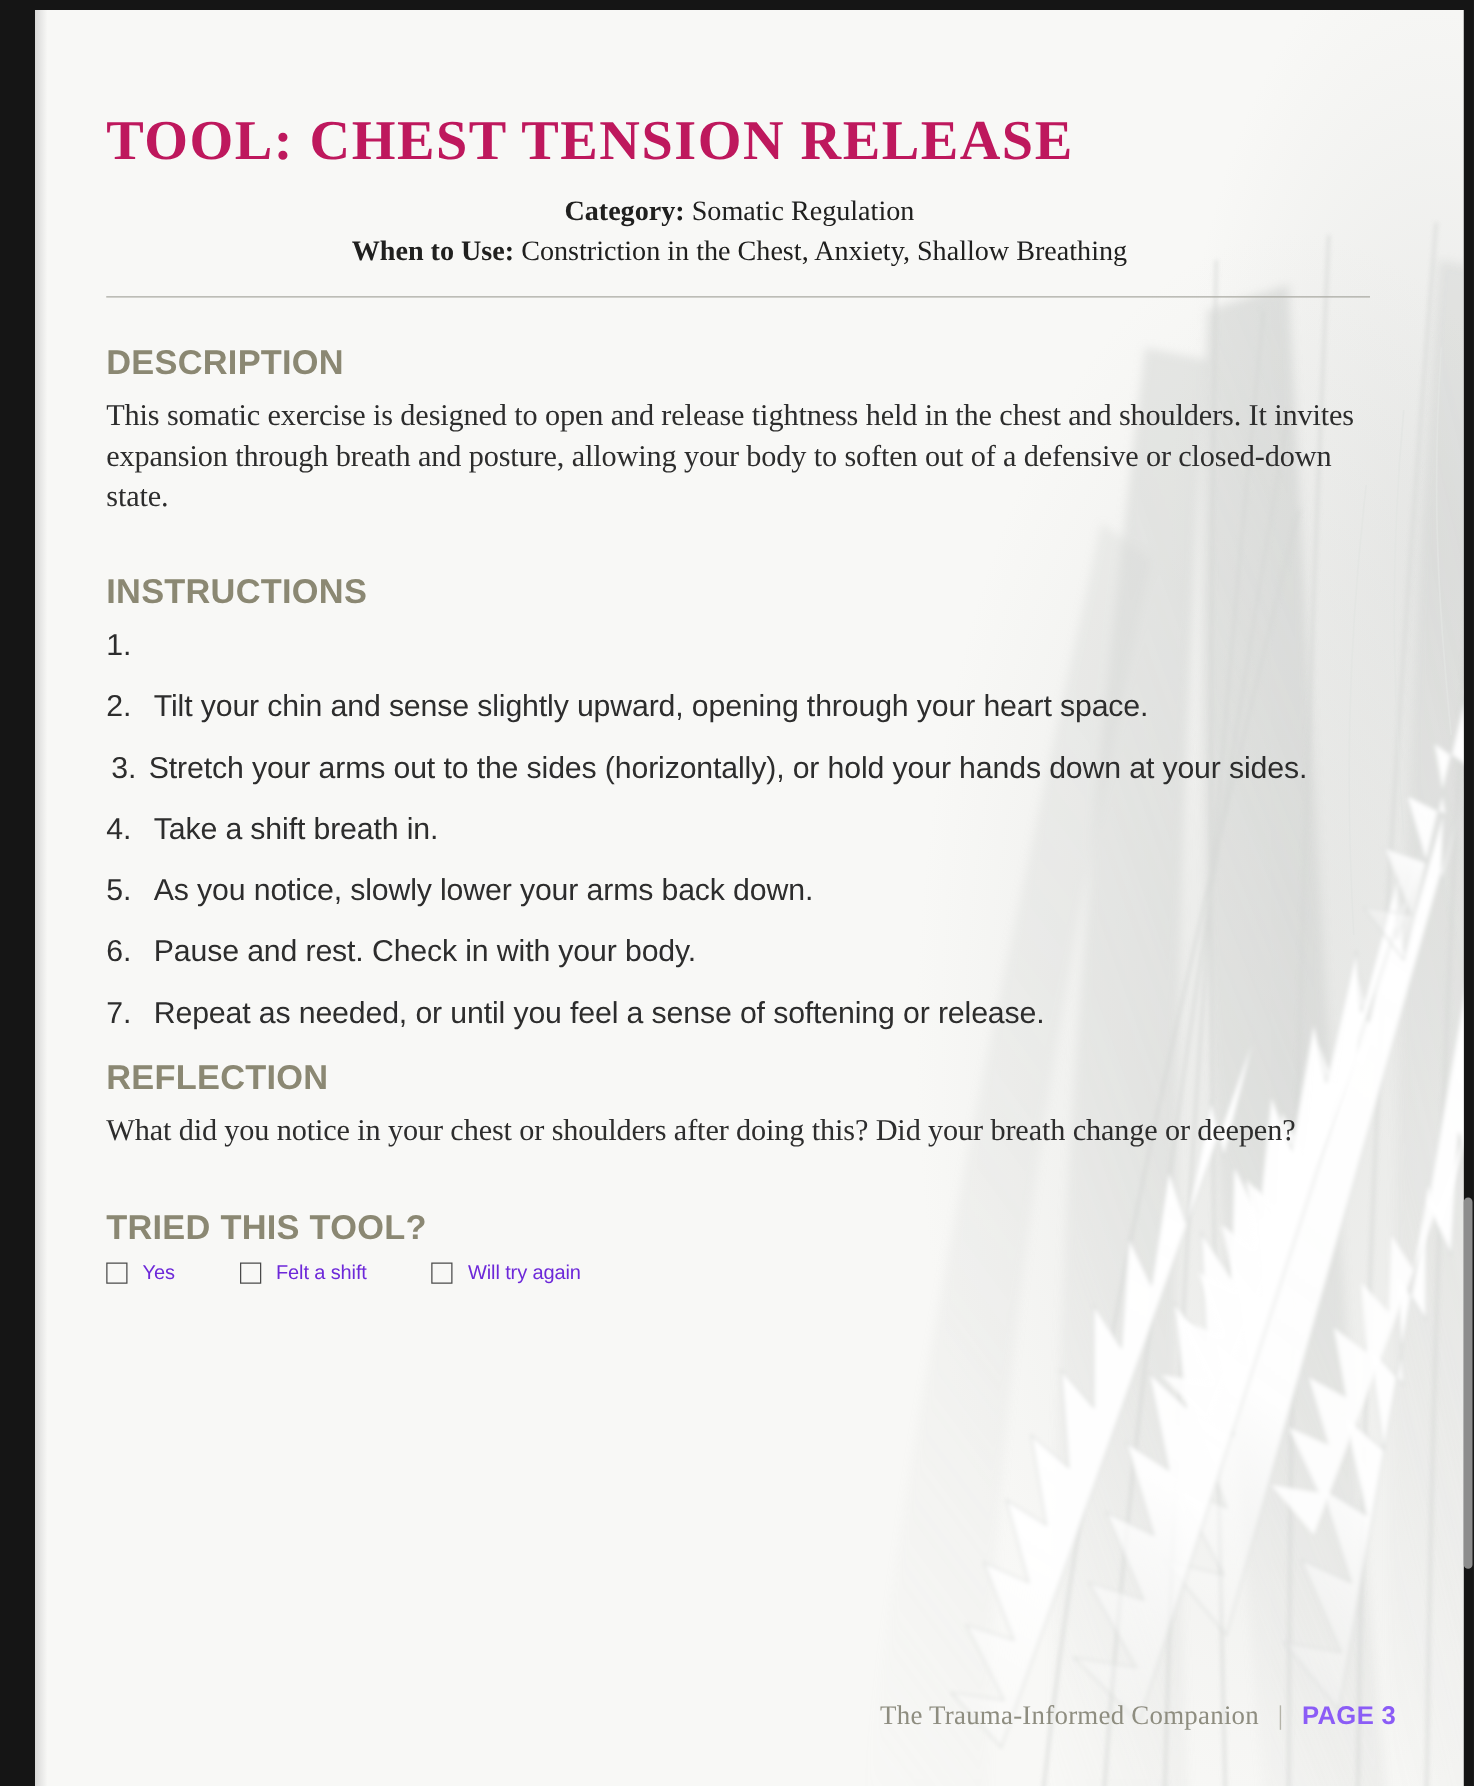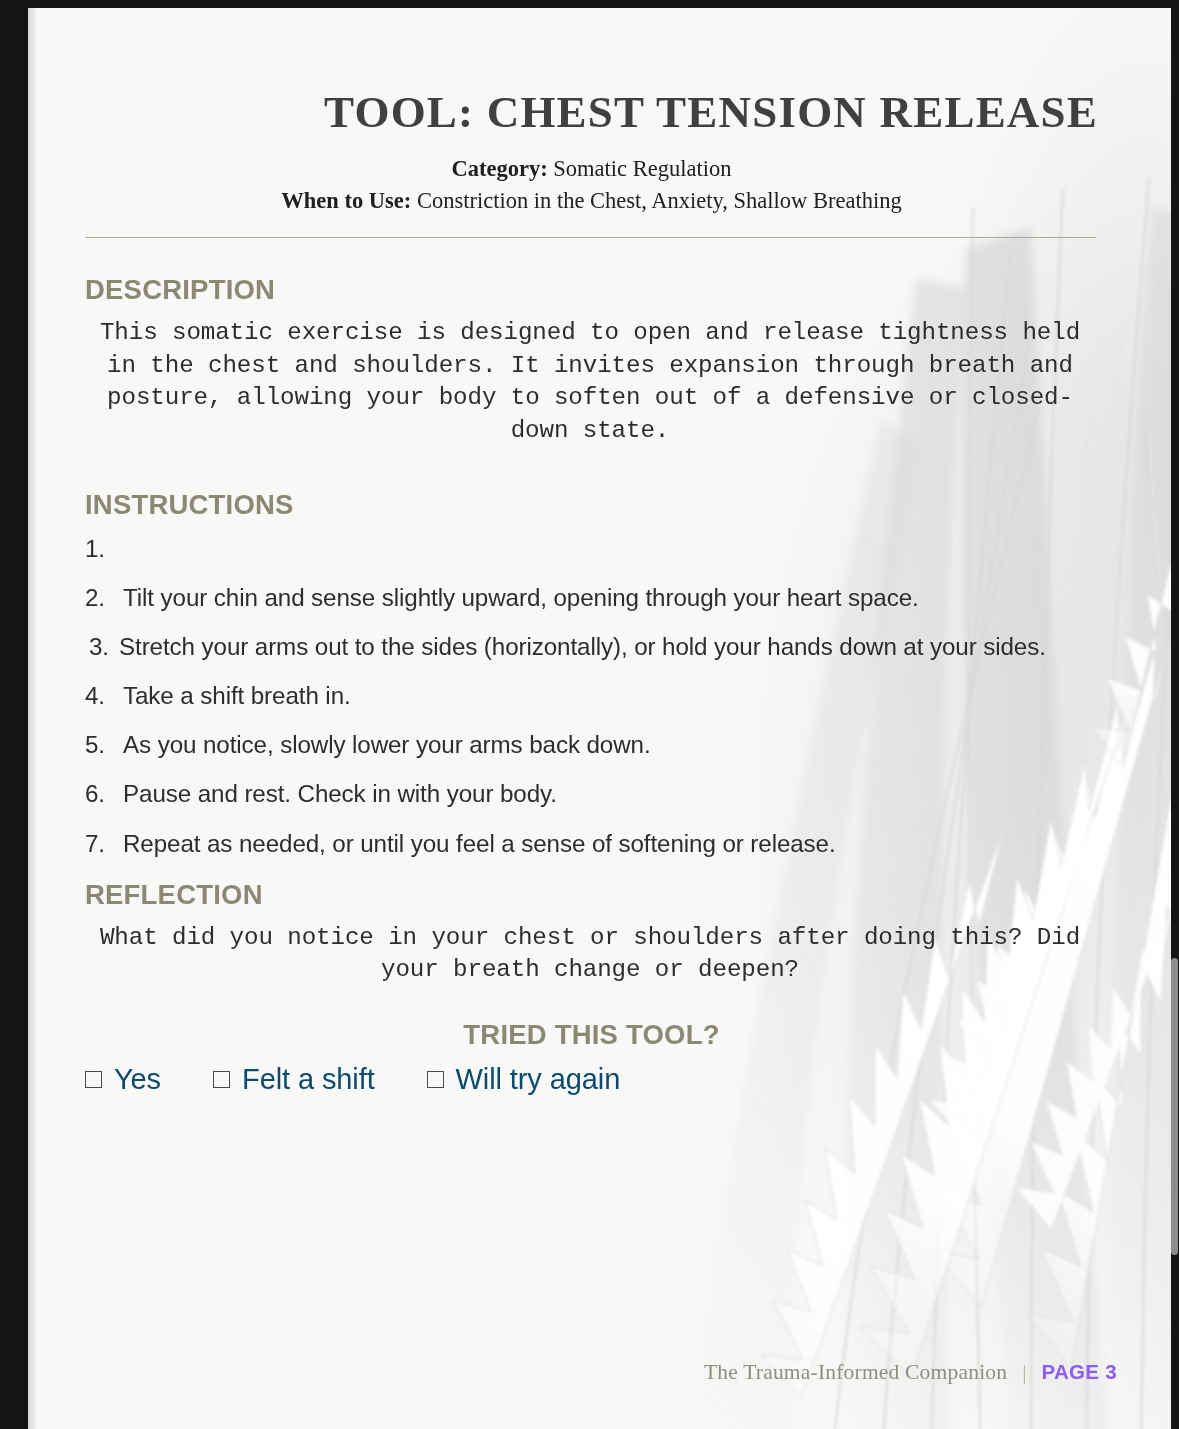--- a/index.html
+++ b/index.html
@@ -69,22 +69,22 @@
     top: 0;
     width: 1013px;
     height: 100%;
   }
 
   
   .doc-title {
     font-family: "Liberation Serif", serif;
     font-size: 45px;
     letter-spacing: 1.2px;
-    text-align: right;
-    color: #404040;
+    text-align: left;
+    color: #be185d;
     margin-top: 81px;
     line-height: 1.05;
     white-space: nowrap;
   }
   .meta-line {
     font-family: "Liberation Serif", serif;
     font-size: 22.5px;
     text-align: center;
     color: #20201f;
     line-height: 1.42;
@@ -104,31 +104,30 @@
     font-family: "Liberation Sans", sans-serif;
     font-weight: bold;
     font-size: 27.5px;
     letter-spacing: .2px;
     color: #8b8873;
     margin-top: 36px;
     margin-bottom: 11px;
   }
   #instructions-head { margin-top: 42px; margin-bottom: 13px; }
   #reflection-head   { margin-top: 21px; }
-  #tried-head        { margin-top: 32px; margin-bottom: 12px; text-align: center; }
+  #tried-head        { margin-top: 44px; margin-bottom: 12px; }
 
   
   .body-text {
-    font-family: Liberation Mono, monospace;
+    font-family: Liberation Serif, serif;
     font-size: 24.2px;
     line-height: 1.345;
     color: #2d2d2d;
     letter-spacing: -.1px;
     max-width: 1010px;
-    text-align: center;
   }
 
   
   ol.steps { list-style: none; }
   ol.steps li {
     font-family: "Liberation Sans", sans-serif;
     font-size: 24.2px;
     line-height: 1.2;
     color: #2d2d2d;
     letter-spacing: -.1px;
@@ -150,22 +149,22 @@
   .check-row {
     display: flex;
     align-items: center;
     gap: 0;
     margin-top: 4px;
   }
   .check-item {
     display: flex;
     align-items: center;
     font-family: "Liberation Sans", sans-serif;
-    font-size: 29px;
-    color: #0c4a6e;
+    font-size: 16px;
+    color: #6d28d9;
     letter-spacing: -.1px;
     white-space: nowrap;
   }
   .check-item + .check-item { margin-left: 52px; }
   .cbox {
     display: inline-block;
     width: 17px; height: 17px;
     border: 1.4px solid #4a4a4a;
     margin-right: 12px;
     background: transparent;

